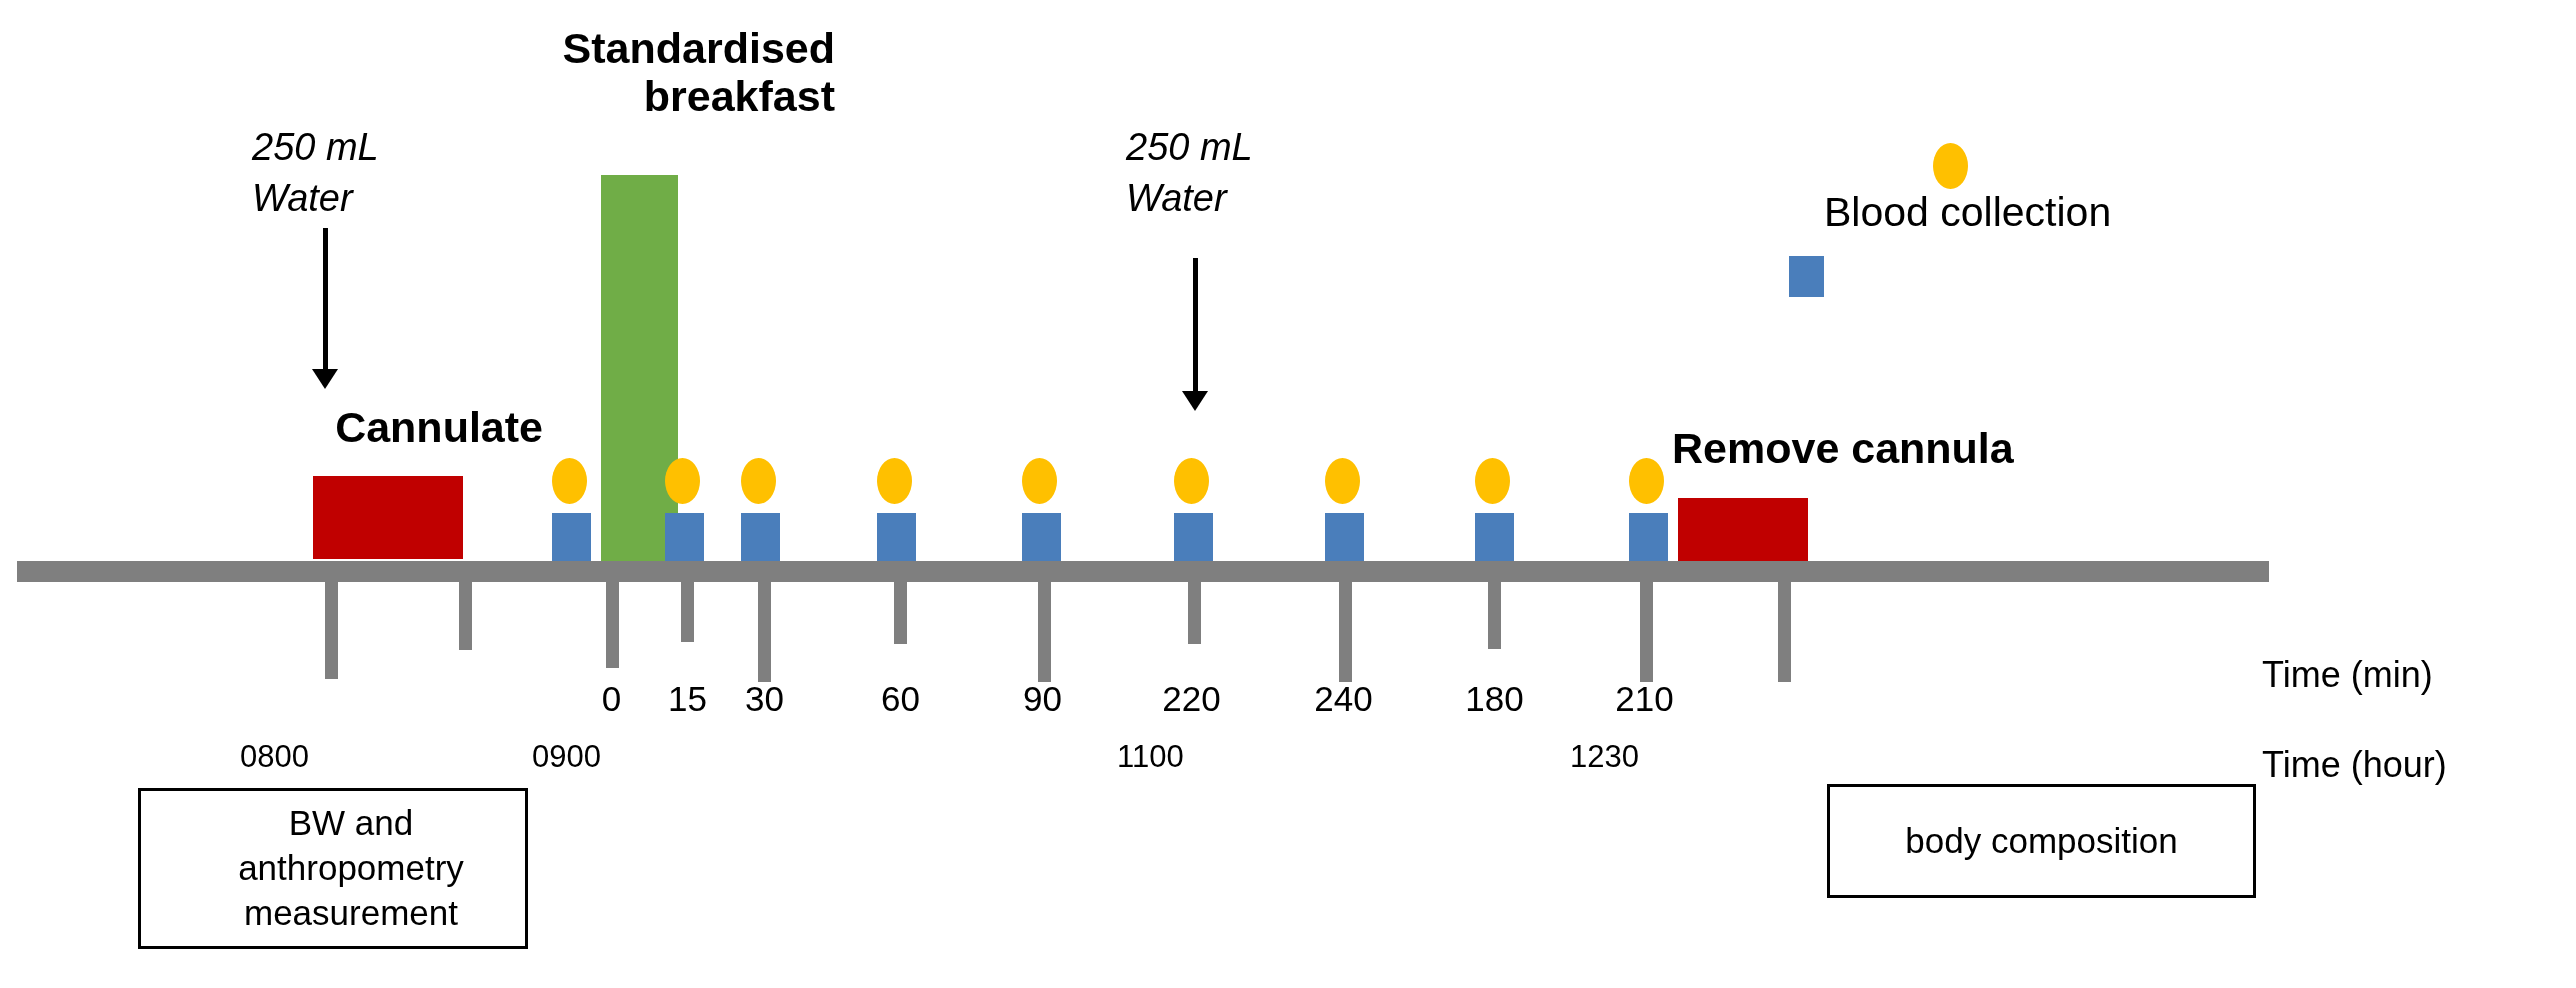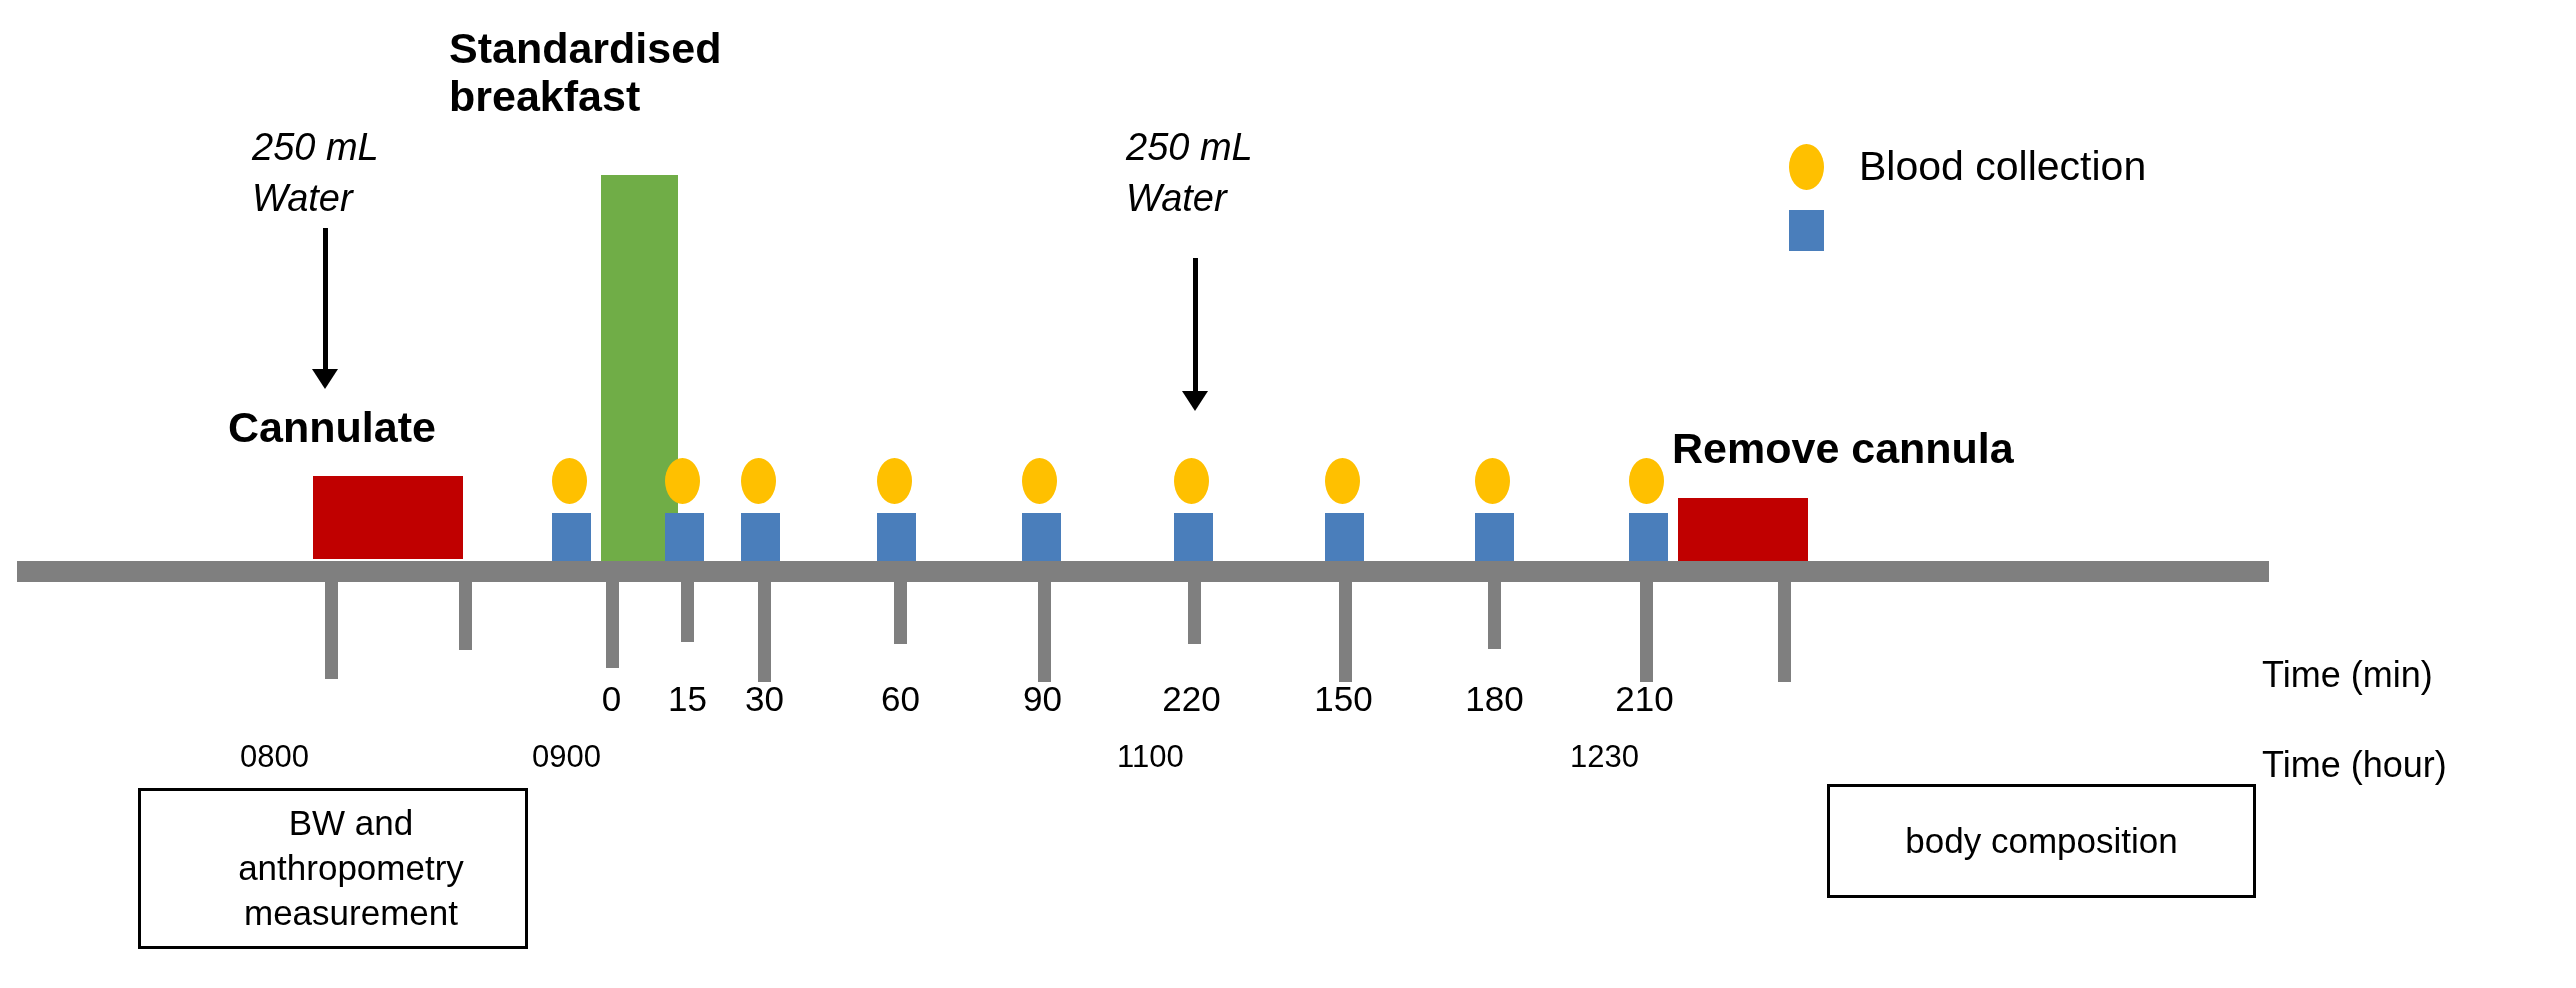--- a/index.html
+++ b/index.html
@@ -43,21 +43,21 @@
   .block-green { background: #70AD47; }
 
   
   .lbl {
     white-space: nowrap;
     line-height: 1.12;
   }
   .evt-title {
     font-size: 43px;
     font-weight: bold;
-    text-align: left;
+    text-align: right;
   }
   .note-italic {
     font-size: 38px;
     font-style: italic;
     text-align: left;
     line-height: 1.35;
   }
   .tick-label {
     font-size: 35px;
     text-align: center;
@@ -144,21 +144,21 @@
   <div class="abs block-green" style="left:601px; top:175px; width:77px; height:404px;"></div>
 
   <div class="abs note-italic lbl" style="left:1126px; top:122px; width:268px;">
     <div>250  mL</div>
     <div>Water</div>
   </div>
   <div class="abs arrow-shaft" style="left:1193px; top:258px; height:134px;"></div>
   <div class="abs arrow-head" style="left:1182px; top:391px;"></div>
 
   <div class="abs" style="left:1789px; top:143px;">
-    <div class="legend-row" style="margin-bottom:20px;">
+    <div class="legend-row" style="margin-bottom:20px;flex-direction:column;">
       <div class="legend-dot"></div>
       <div class="legend-text">Blood collection</div>
     </div>
     <div class="legend-row">
       <div class="legend-sq"></div>
     </div>
   </div>
 
   <div class="abs evt-title lbl" style="left:1672px; top:424px; width:488px; text-align:left;">Remove cannula</div>
   <div class="abs block-red" style="left:1678px; top:498px; width:130px; height:63px;"></div>
@@ -197,21 +197,21 @@
   <div class="abs tick" style="left:1488px; top:581px; height:68px;"></div>
   <div class="abs tick" style="left:1640px; top:581px; height:101px;"></div>
   <div class="abs tick" style="left:1778px; top:581px; height:101px;"></div>
 
   <div class="abs tick-label lbl" style="left:568px; top:679px; width:87px;">0</div>
   <div class="abs tick-label lbl" style="left:644px; top:679px; width:87px;">15</div>
   <div class="abs tick-label lbl" style="left:721px; top:679px; width:87px;">30</div>
   <div class="abs tick-label lbl" style="left:857px; top:679px; width:87px;">60</div>
   <div class="abs tick-label lbl" style="left:999px; top:679px; width:87px;">90</div>
   <div class="abs tick-label lbl" style="left:1148px; top:679px; width:87px;">220</div>
-  <div class="abs tick-label lbl" style="left:1300px; top:679px; width:87px;">150</div>
+  <div class="abs tick-label lbl" style="left:1300px; top:679px; width:87px;">240</div>
   <div class="abs tick-label lbl" style="left:1451px; top:679px; width:87px;">180</div>
   <div class="abs tick-label lbl" style="left:1601px; top:679px; width:87px;">210</div>
 
   <div class="abs hour-label lbl" style="left:240px; top:740px; width:150px;">0800</div>
   <div class="abs hour-label lbl" style="left:532px; top:740px; width:150px;">0900</div>
   <div class="abs hour-label lbl" style="left:1117px; top:740px; width:150px;">1100</div>
   <div class="abs hour-label lbl" style="left:1570px; top:740px; width:150px;">1230</div>
 
   <div class="abs axis-name" style="left:2262px; top:654px;">Time (min)</div>
   <div class="abs axis-name" style="left:2262px; top:744px;">Time (hour)</div>

